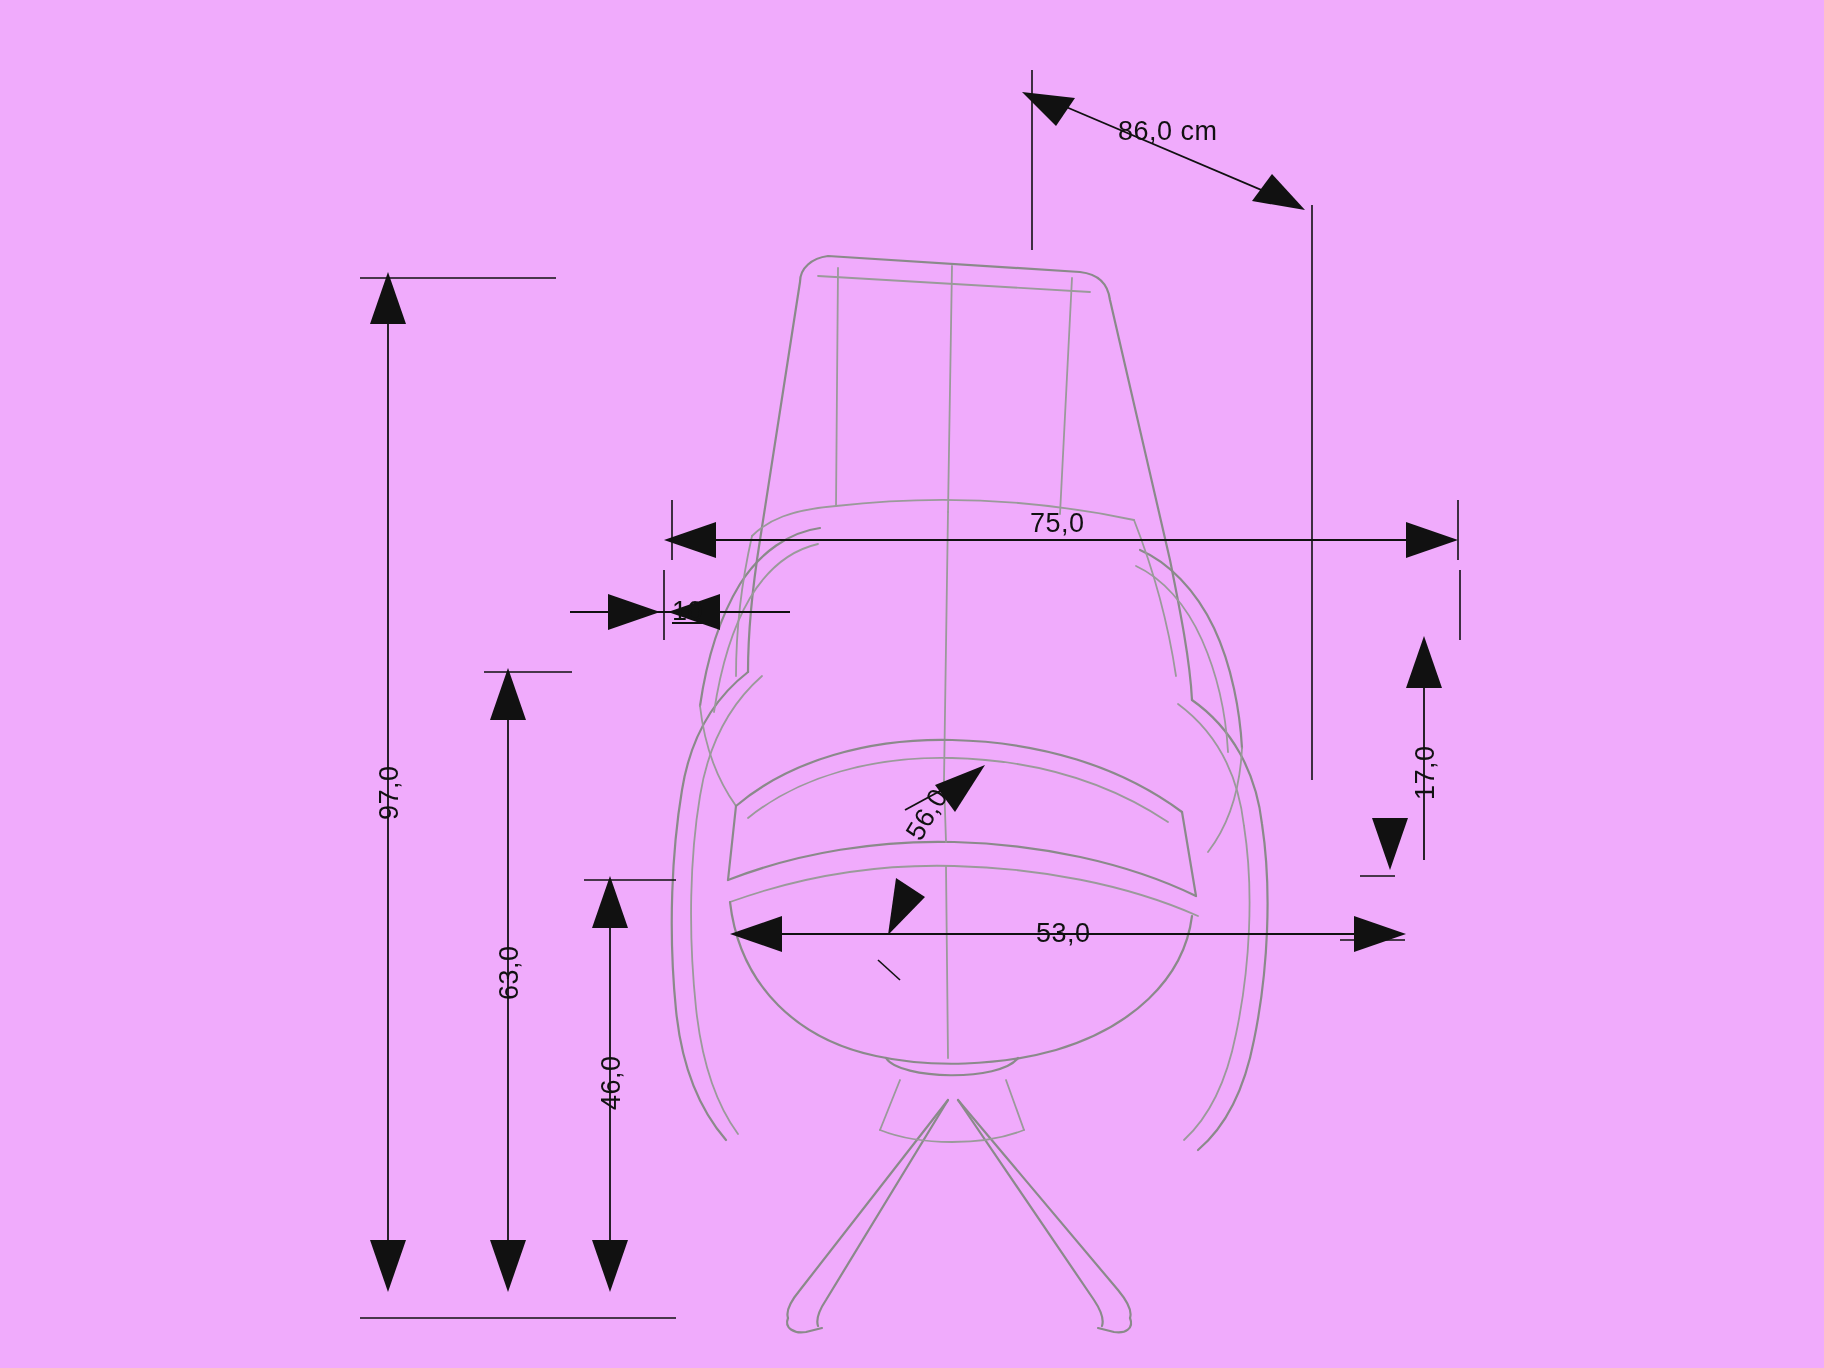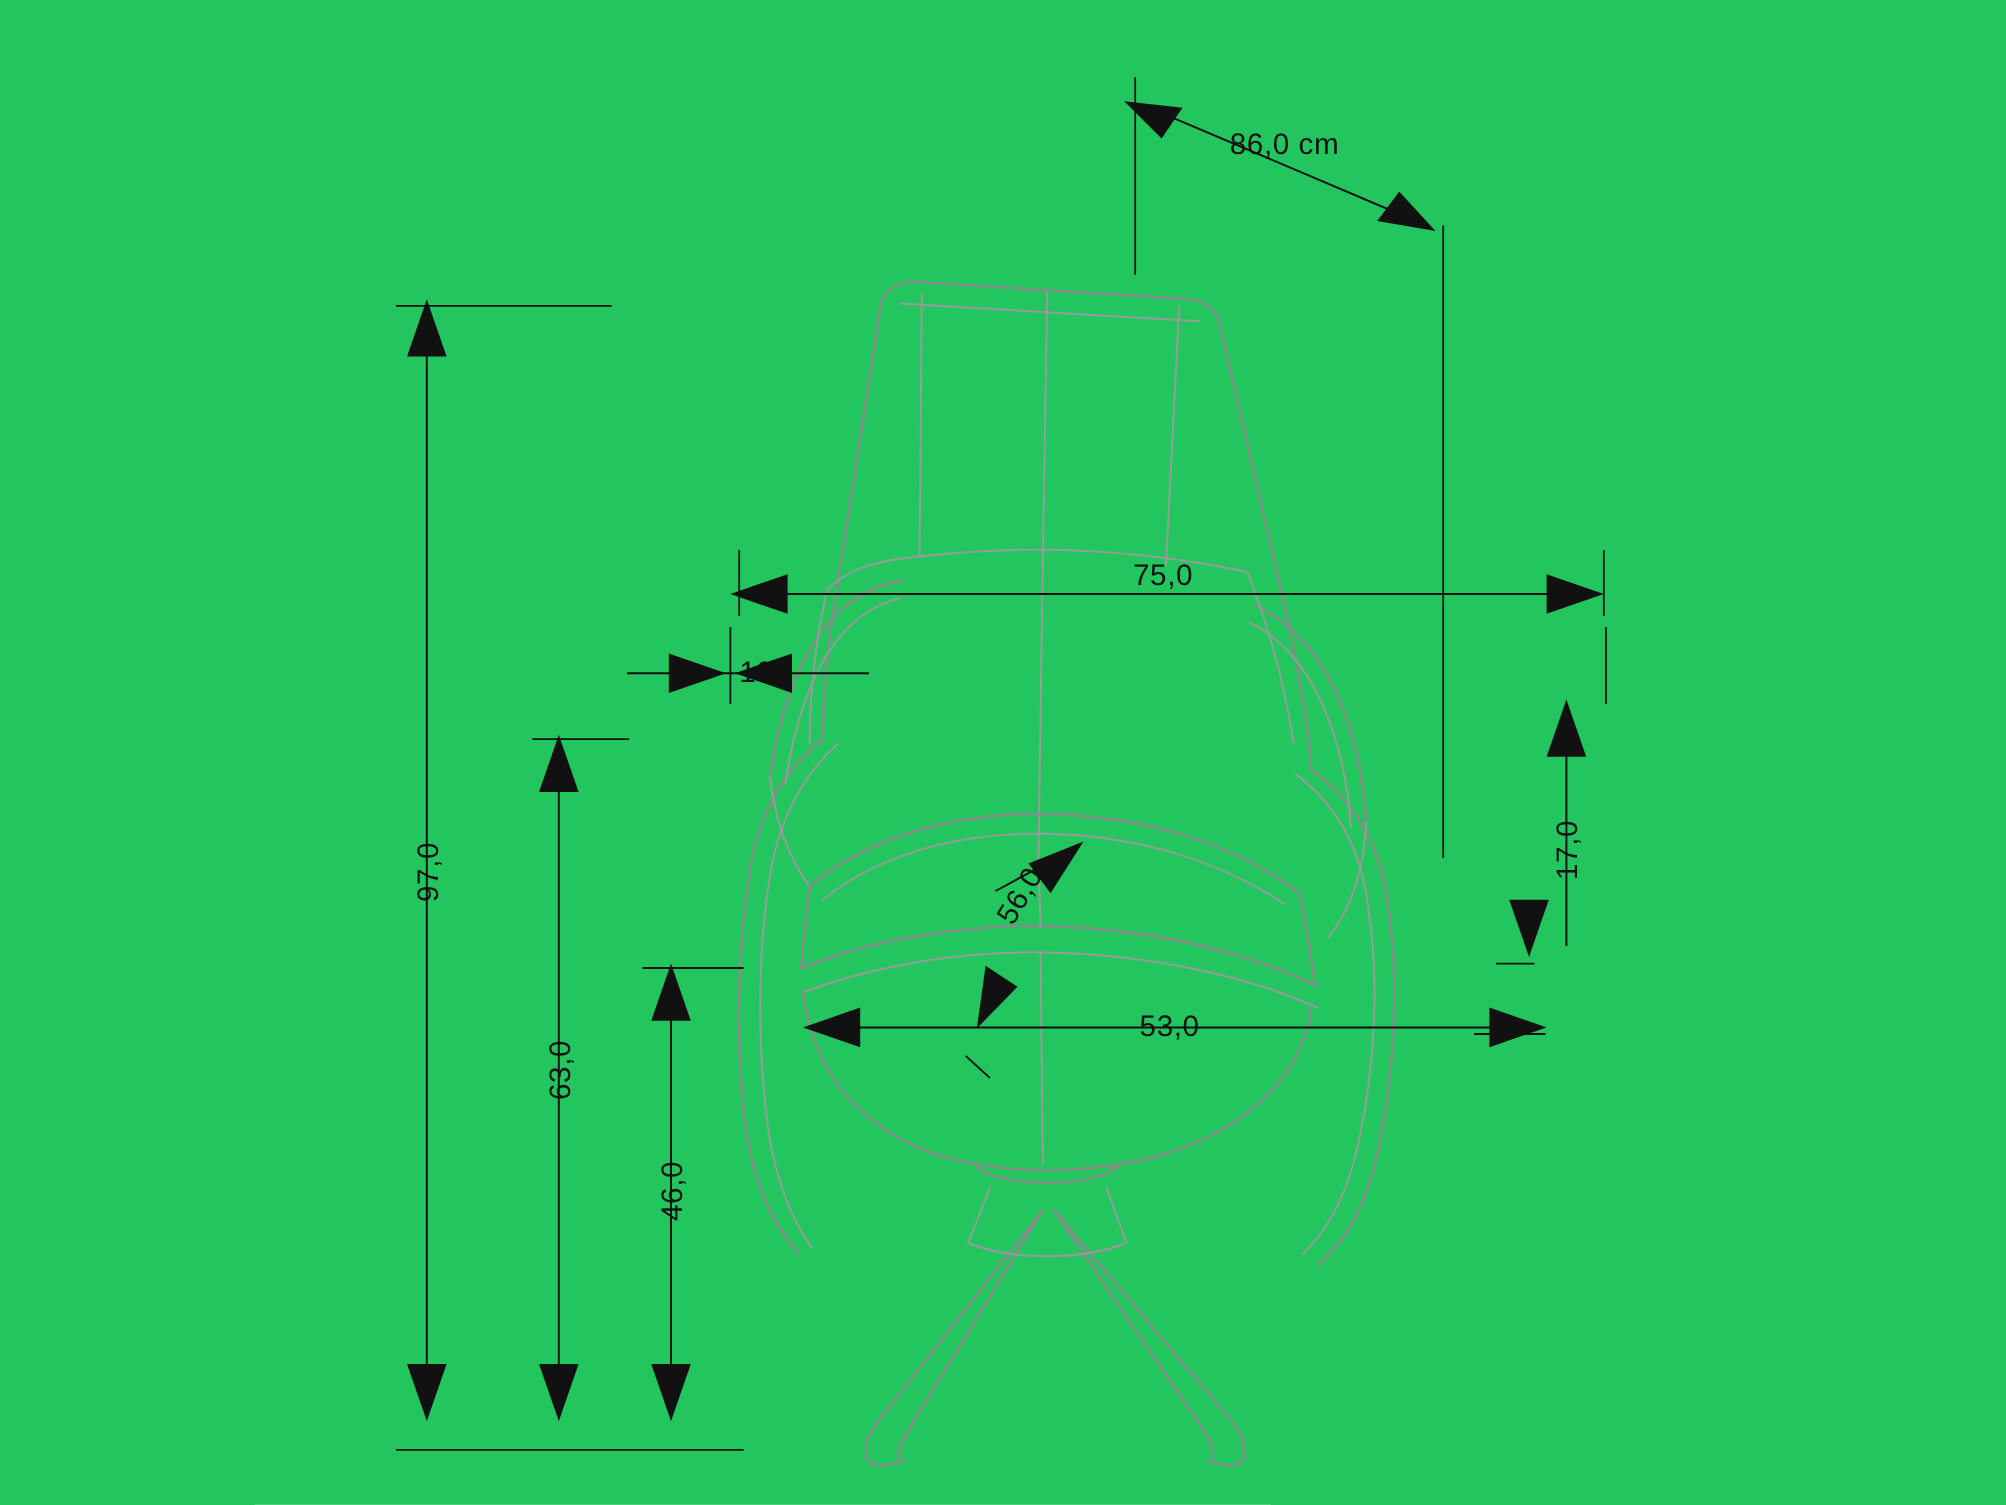--- a/index.html
+++ b/index.html
@@ -10,21 +10,21 @@
   body {
     width: 1824px;
     height: 1368px;
     font-family: "Liberation Sans", sans-serif;
     overflow: hidden;
   }
   #stage {
     position: relative;
     width: 1824px;
     height: 1368px;
-    background: #22c55e;
+    background: #f0abfc;
   }
   #drawing {
     position: absolute;
     left: 0;
     top: 0;
     width: 1824px;
     height: 1368px;
   }
   .dim-text {
     position: absolute;
@@ -198,21 +198,21 @@
       <polygon class="arr" points="610,876 592,928 628,928"></polygon>
       <polygon class="arr" points="610,1292 592,1240 628,1240"></polygon>
       <path class="ext" d="M584 880 L 676 880"></path>
     </g>
   </svg>
 
   <div class="dim-text" style="left:1118px; top:116px;">86,0 cm</div>
 
   <div class="dim-text" style="left:1030px; top:508px;">75,0</div>
 
-  <div class="dim-text" style="left:672px; top:596px;">10</div>
+  <div class="dim-text" style="left:672px; top:596px;text-decoration:underline;">10</div>
 
   <div class="dim-text rot90" style="left:1410px; top:800px;">17,0</div>
 
   <div class="dim-text rot-diag" style="left:900px; top:830px;">56,0</div>
 
   <div class="dim-text" style="left:1036px; top:918px;">53,0</div>
 
   <div class="dim-text rot90" style="left:374px; top:820px;">97,0</div>
 
   <div class="dim-text rot90" style="left:494px; top:1000px;">63,0</div>

